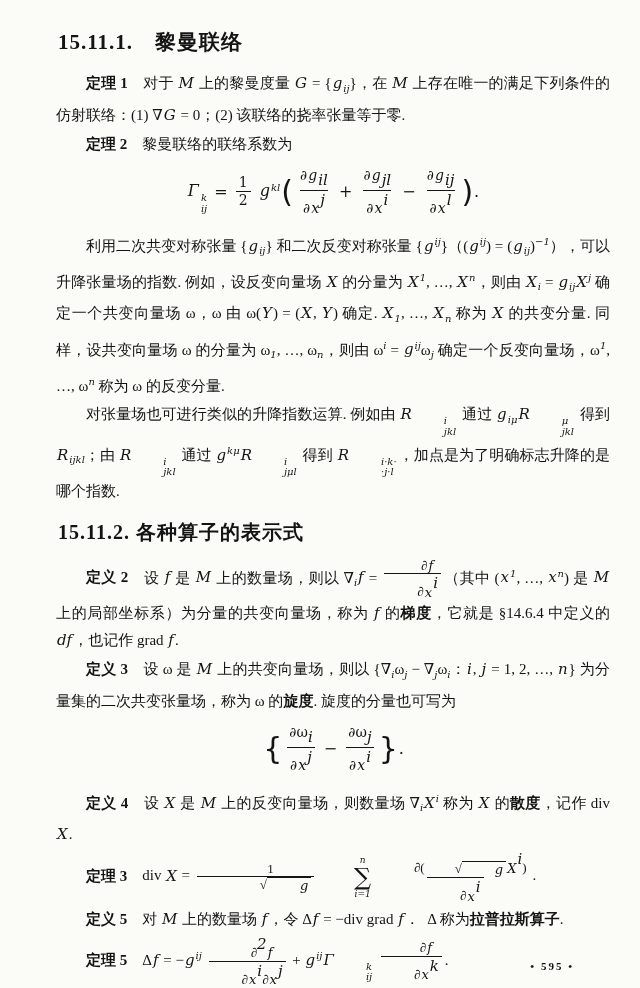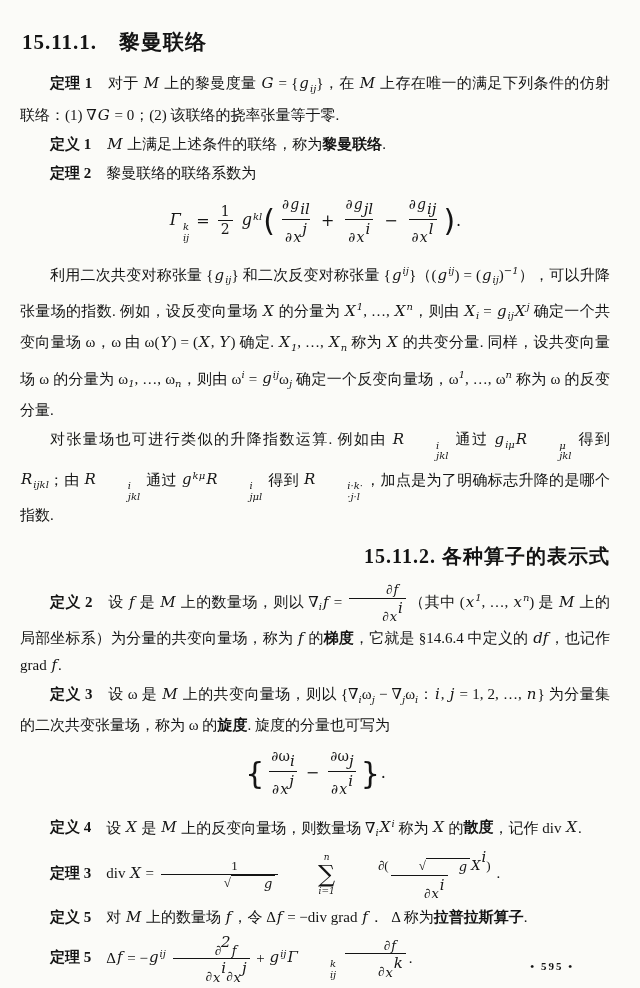--- a/index.html
+++ b/index.html
@@ -3,26 +3,26 @@
 <meta charset="utf-8">
 <style>
   html,body{margin:0;padding:0;}
   body{
     width:640px;height:988px;overflow:hidden;position:relative;
     background:#fbfbf8;
     color:#141414;
     font-family:"Liberation Serif","DejaVu Serif",serif;
     -webkit-font-smoothing:antialiased;
   }
-  .page{position:absolute;inset:0;padding:24px 30px 0 20px;box-sizing:border-box;}
+  .page{position:absolute;inset:0;padding:24px 30px 0 56px;box-sizing:border-box;}
   .sec-heading{
     font-size:21px;font-weight:700;letter-spacing:1px;
     margin:4px 0 14px 2px;
   }
-  .sec-heading.second{margin:14px 0 12px 2px;font-size:20px;text-align:right;}
+  .sec-heading.second{margin:14px 0 12px 2px;font-size:20px;}
   .para{
     font-size:15px;line-height:27px;text-align:justify;
     margin:2px 0;text-indent:2em;
   }
   .formula{
     text-align:center;font-size:16px;line-height:1.2;
     margin:9px 0 11px;font-family:"DejaVu Serif",serif;
   }
   
   .rt{white-space:pre-wrap;}
@@ -63,21 +63,20 @@
   }
 </style>
 </head>
 <body>
 
 <div class="page">
 
   <div class="sec-heading">15.11.1.　黎曼联络</div>
 
   <p class="para"><span class="rb">定理 1</span><span class="rt">　对于 </span><span class="ri">M</span><span class="rt"> 上的黎曼度量 </span><span class="ri">G</span><span class="rt"> = {</span><span class="ri">g</span><span class="rsub">ij</span><span class="rt">}，在 </span><span class="ri">M</span><span class="rt"> 上存在唯一的满足下列条件的仿射联络：(1) ∇</span><span class="ri">G</span><span class="rt"> = 0；(2) 该联络的挠率张量等于零.</span></p>
-  <p class="para"><span class="rb">定义 1</span><span class="rt">　</span><span class="ri">M</span><span class="rt"> 上满足上述条件的联络，称为</span><span class="rb">黎曼联络</span><span class="rt">.</span></p>
   <p class="para"><span class="rb">定理 2</span><span class="rt">　黎曼联络的联络系数为</span></p>
 
   <div class="formula"><span class="ri">Γ</span><span class="rss">
         <span class="rss-t">k</span>
         <span class="rss-b">ij</span>
       </span><span class="rt"> = </span><span class="rfrac">
         <span class="rnum"><span class="rt">1</span></span>
         <span class="rden"><span class="rt">2</span></span>
       </span><span class="rt"> </span><span class="ri">g</span><span class="rsup">kl</span><span class="rbig">(</span><span class="rfrac">
         <span class="rnum"><span class="rt">∂</span><span class="ri">g</span><span class="rsub">il</span></span>

